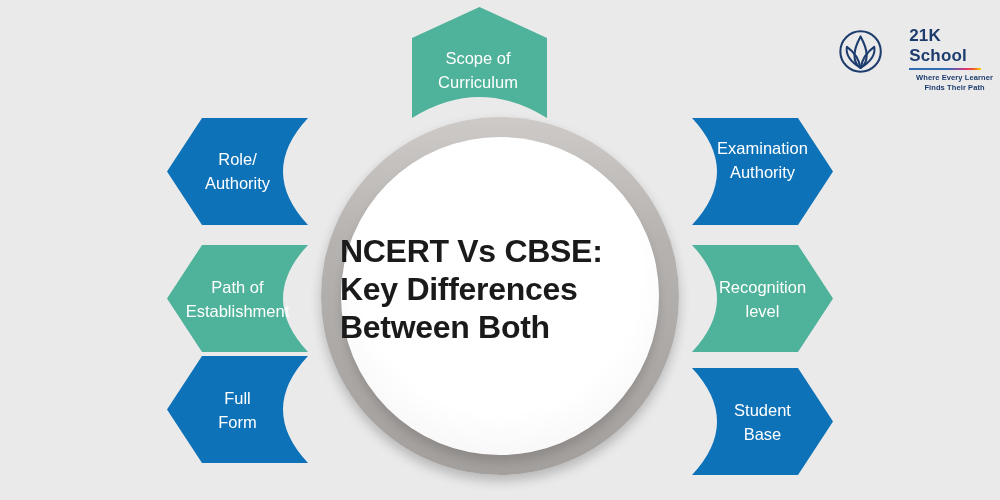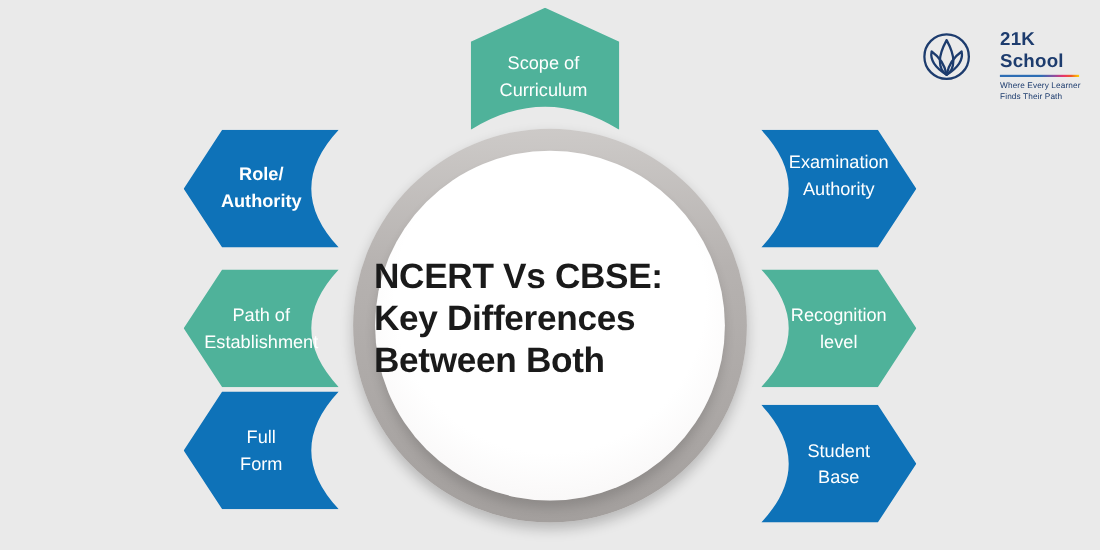--- a/index.html
+++ b/index.html
@@ -53,40 +53,40 @@
   .logo-text{display:flex;flex-direction:column;}
   .logo-name{
     font-size:17px;font-weight:bold;color:var(--navy,#1d3c6e);
     letter-spacing:0.2px;line-height:20px;
   }
   .logo-divider{
     height:2px;width:72px;margin:2px 0 3px 0;
     background:linear-gradient(90deg,#2e6db4 0%,#2e6db4 52%,#8a4ea0 68%,#e8336b 80%,#f05a28 90%,#ffd400 100%);
   }
   .logo-tagline{
-    font-size:7.5px;font-weight:normal;line-height:9.5px;
-    color:var(--navy,#1d3c6e);letter-spacing:0.1px;
+    font-size:7.5px;font-weight:bold;line-height:9.5px;
+    color:var(--navy,#1d3c6e);letter-spacing:0.1px;text-align:center;
   }
 </style>
 </head>
 <body>
 
 <div class="canvas" style="background: rgb(234, 234, 234);">
 
-  <div class="node node-top" style="left:428px;top:7px;width:132px;height:111px;">
+  <div class="node node-top" style="left:412px;top:7px;width:132px;height:111px;">
     <svg class="c-teal" width="135" height="111" viewBox="0 0 135 111">
       <path d="M 0 31 L 67.5 0 L 135 31 L 135 111 Q 67.5 69 0 111 Z" fill="currentColor"></path>
     </svg>
     <div class="node-text">
       <span>Scope of</span>
       <span>Curriculum</span>
     </div>
   </div>
 
-  <div class="node" style="left:167px;top:118px;width:141px;height:106px;font-weight:bold;">
+  <div class="node" style="left:167px;top:118px;width:141px;height:106px;">
     <svg class="c-blue" width="141" height="107" viewBox="0 0 141 107">
       <path d="M 35 0 H 141 Q 91 53.5 141 107 H 35 L 0 53.5 Z" fill="currentColor"></path>
     </svg>
     <div class="node-text">
       <span>Role/</span>
       <span>Authority</span>
     </div>
   </div>
 
   <div class="node" style="left:167px;top:245px;width:141px;height:107px;">

